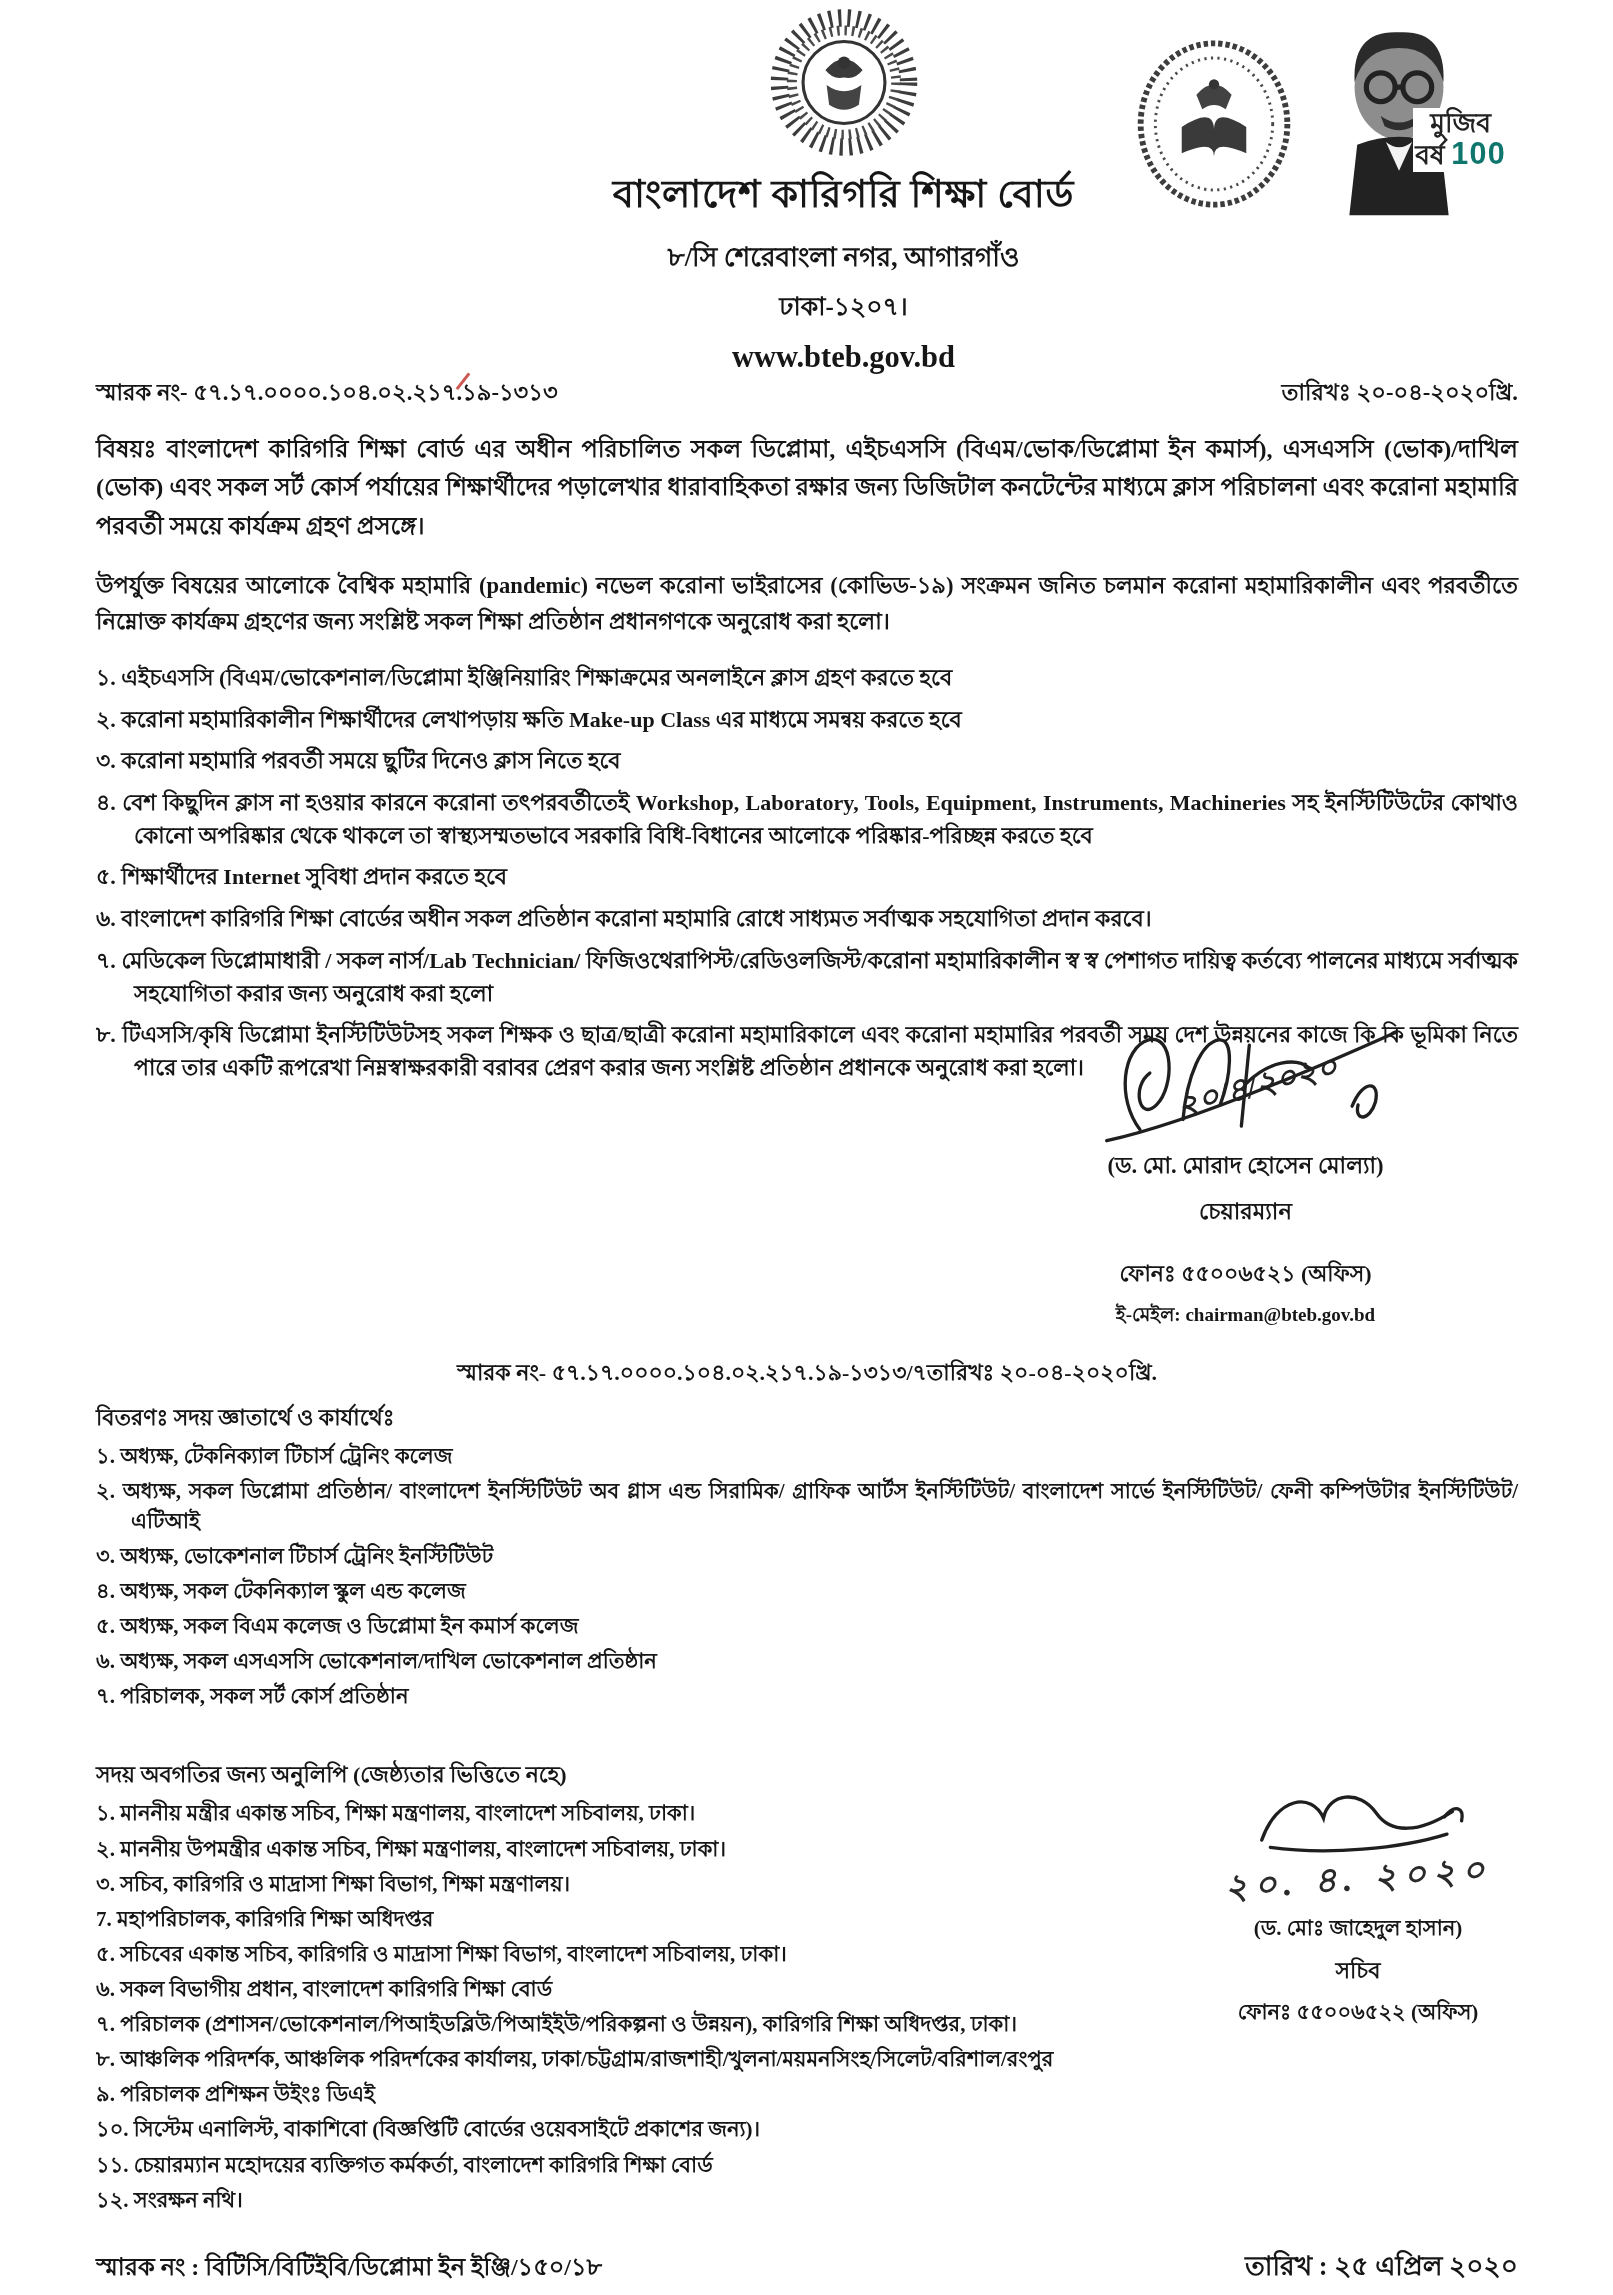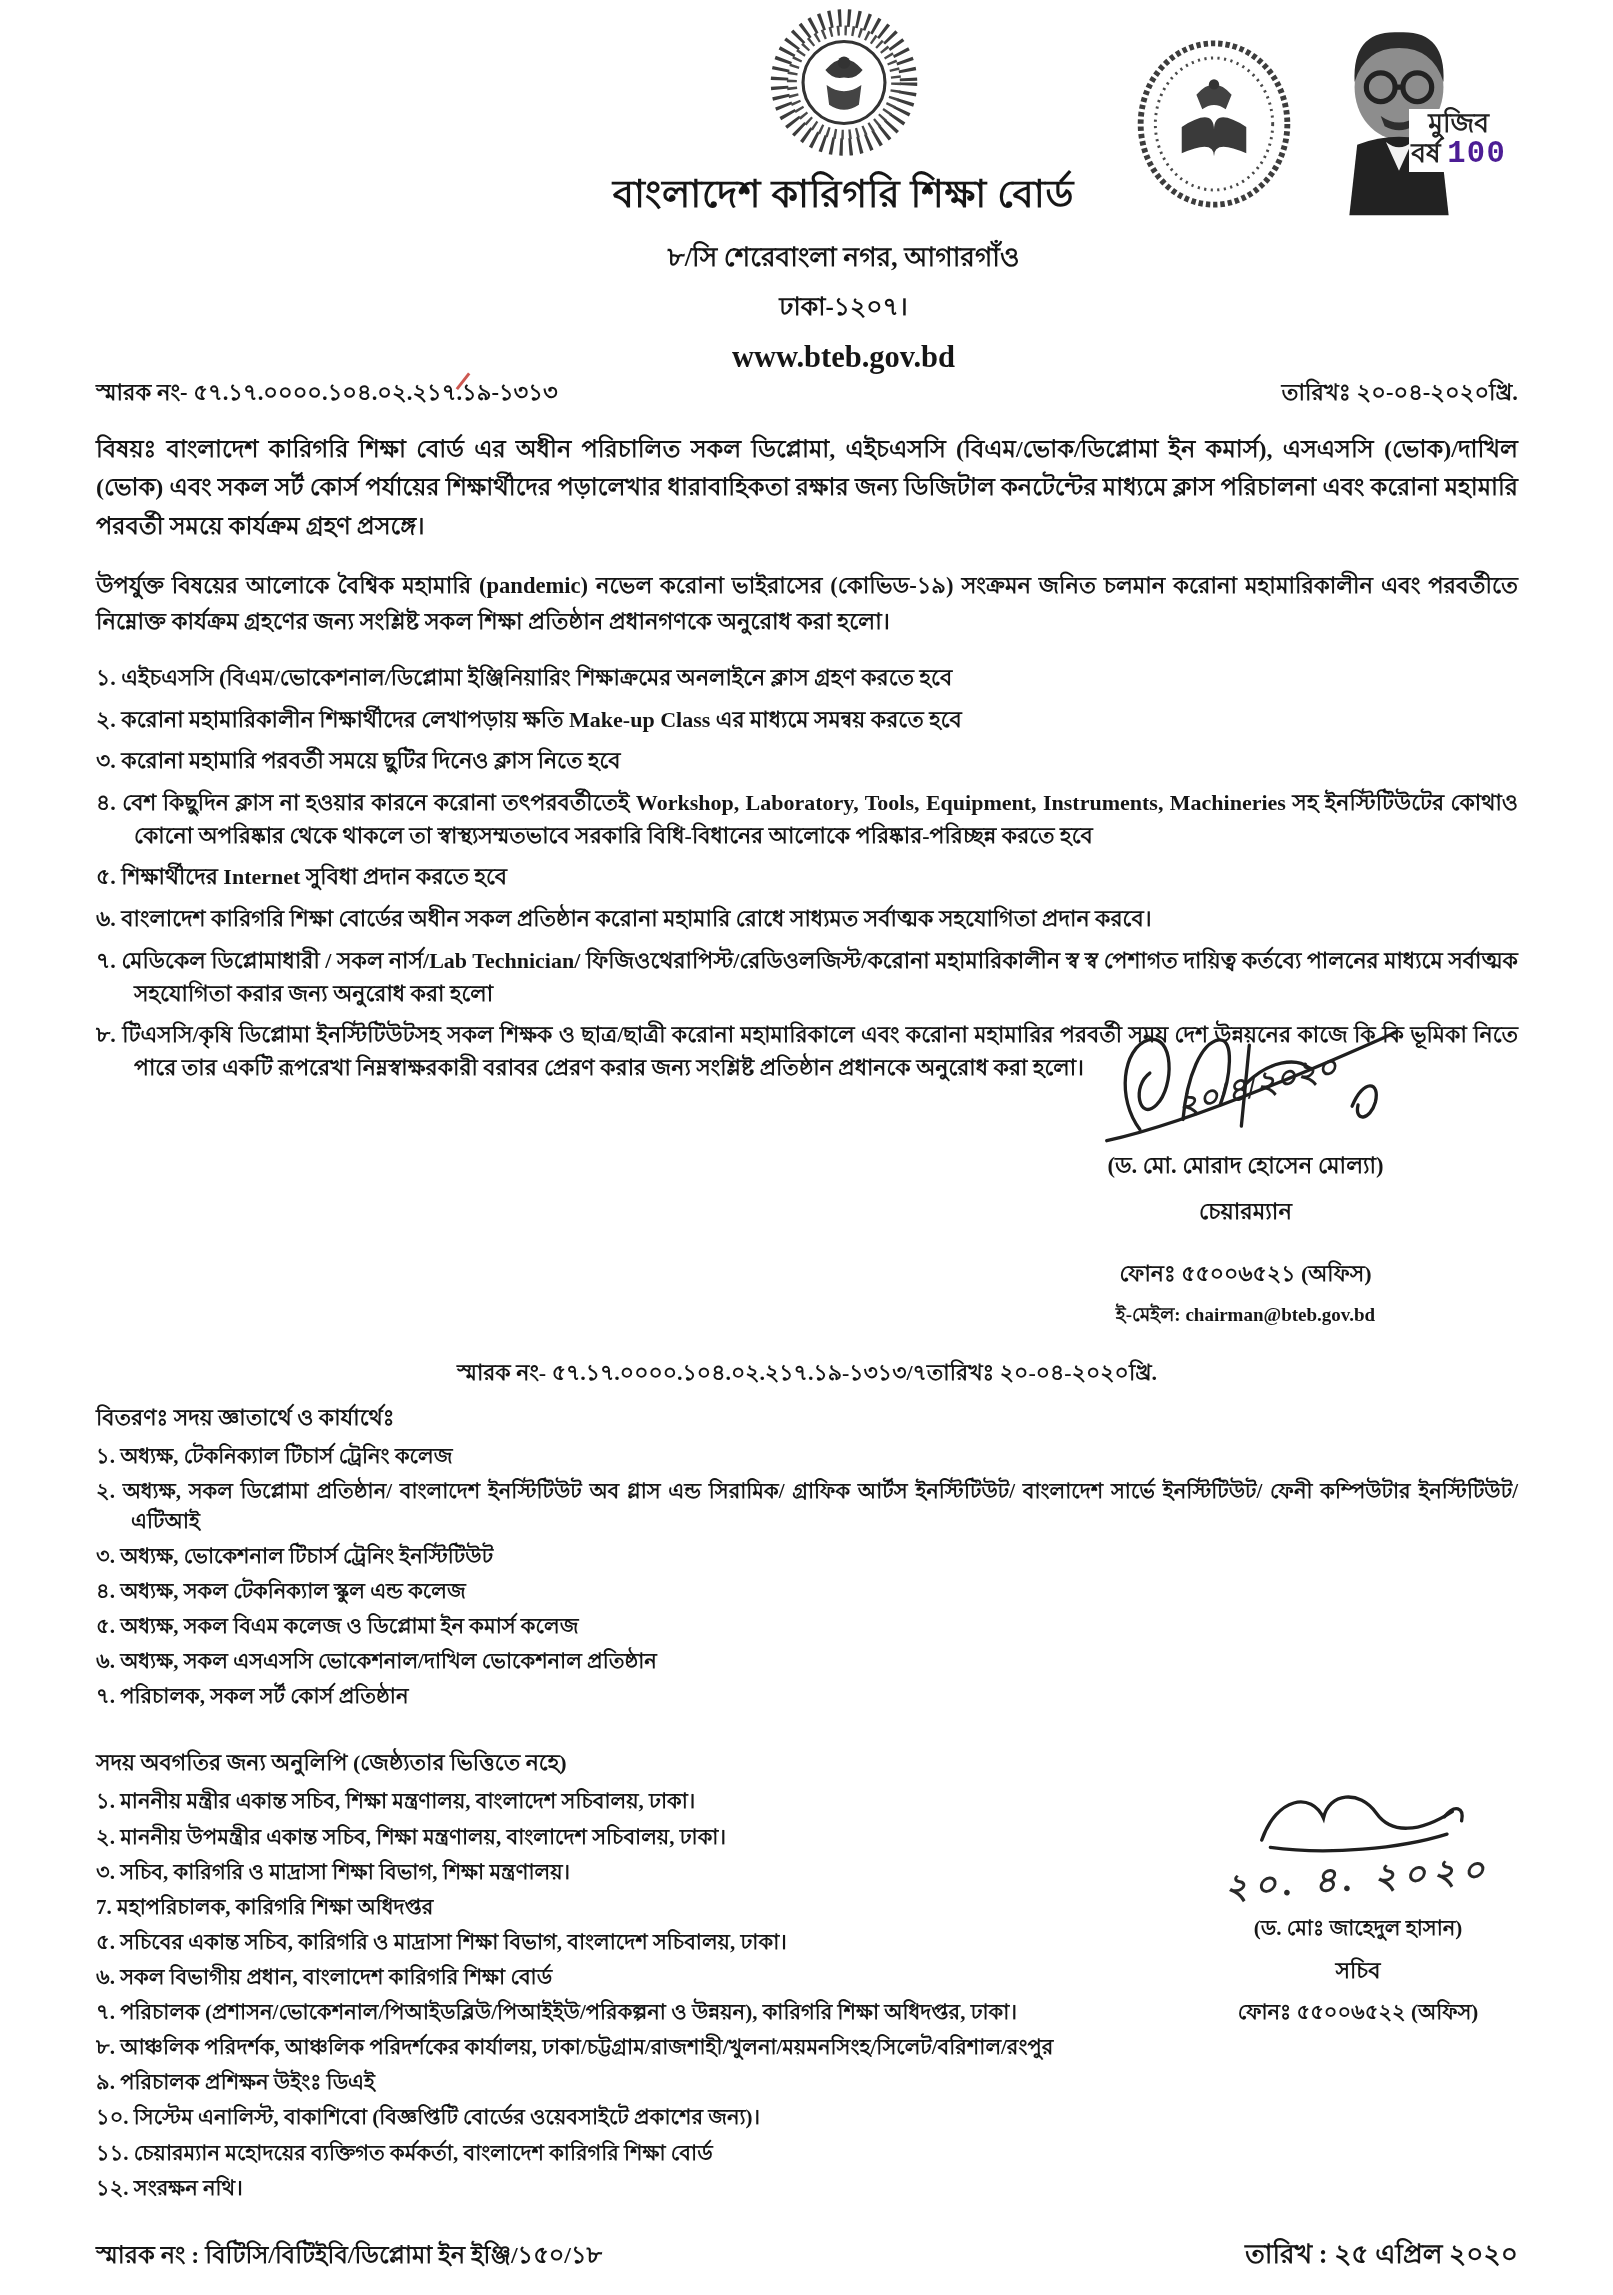--- a/index.html
+++ b/index.html
@@ -26,21 +26,21 @@
   .addr1{font-size:26.5px;font-weight:bold;margin-top:9.3px;}
   .addr2{font-size:25px;font-weight:bold;margin-top:6.6px;}
   .website{font-size:30.5px;font-weight:bold;margin-top:10px;}
   .seal{position:absolute;right:312px;top:36px;width:176px;height:176px;}
   .mujib{position:absolute;right:100px;top:18.6px;width:196px;height:199px;}
   .mujib-label{
     position:absolute;right:5.3px;bottom:46px;text-align:center;
     font-size:26.5px;font-weight:bold;line-height:1.05;color:#222;
     background:#ffffff;padding:1.3px 2.7px;
   }
-  .mujib-num{font-size:30.5px;color:#4c1d95;letter-spacing:1.3px;font-family:Liberation Mono, monospace;}
+  .mujib-num{font-size:30.5px;color:#0f766e;letter-spacing:1.3px;font-family:Liberation Sans, sans-serif;}
 
   
   .memo-row{display:flex;justify-content:space-between;align-items:baseline;font-size:22.6px;}
   .memo-row .num{position:relative;margin-top:40px;}
   .red-tick{
     position:absolute;left:345px;top:-10.6px;width:22.6px;height:20px;
     border-right:3.3px solid #c43b33;transform:rotate(38deg);opacity:.85;
   }
 
   
@@ -63,21 +63,21 @@
     font-size:32px;font-weight:bold;font-style:italic;color:#222;white-space:nowrap;
   }
   .sig-name{font-size:22.6px;font-weight:bold;margin-top:2.7px;}
   .sig-title{font-size:22.6px;font-weight:bold;margin-top:8px;}
   .sig-phone{font-size:22px;font-weight:bold;margin-top:24px;}
   .sig-email{font-size:19px;font-weight:bold;margin-top:6.6px;}
 
   .memo-row.second{margin-top:22.6px;font-size:22px;justify-content:center;}
   .dist-head{font-size:22px;font-weight:bold;margin-top:8px;}
   .dist-list .li,.copy-list .li{font-size:21px;line-height:1.42;margin:5.3px 0;padding-left:35px;text-indent:-35px;}
-  .copy-head{font-size:22px;font-weight:bold;margin-top:33px;}
+  .copy-head{font-size:22px;font-weight:bold;margin-top:45px;}
 
   
   .sign-secretary{
     position:absolute;right:70px;top:1777px;width:372px;text-align:center;
   }
   .hand-date-se{
     font-size:35px;font-weight:bold;font-style:italic;color:#2a2a2a;
     letter-spacing:6.6px;transform:rotate(-4deg);margin-top:-9.3px;white-space:nowrap;
   }
   .sign-secretary .sig-name{font-size:21px;}

